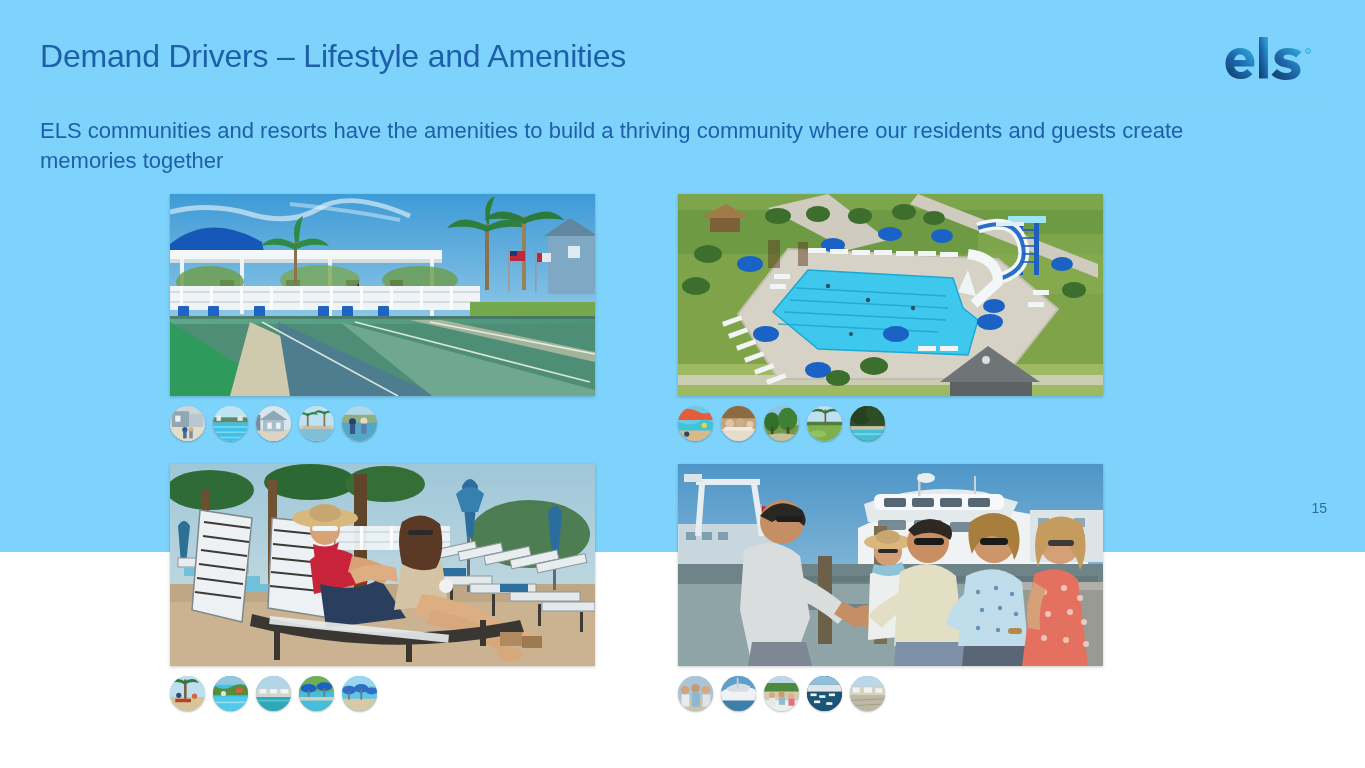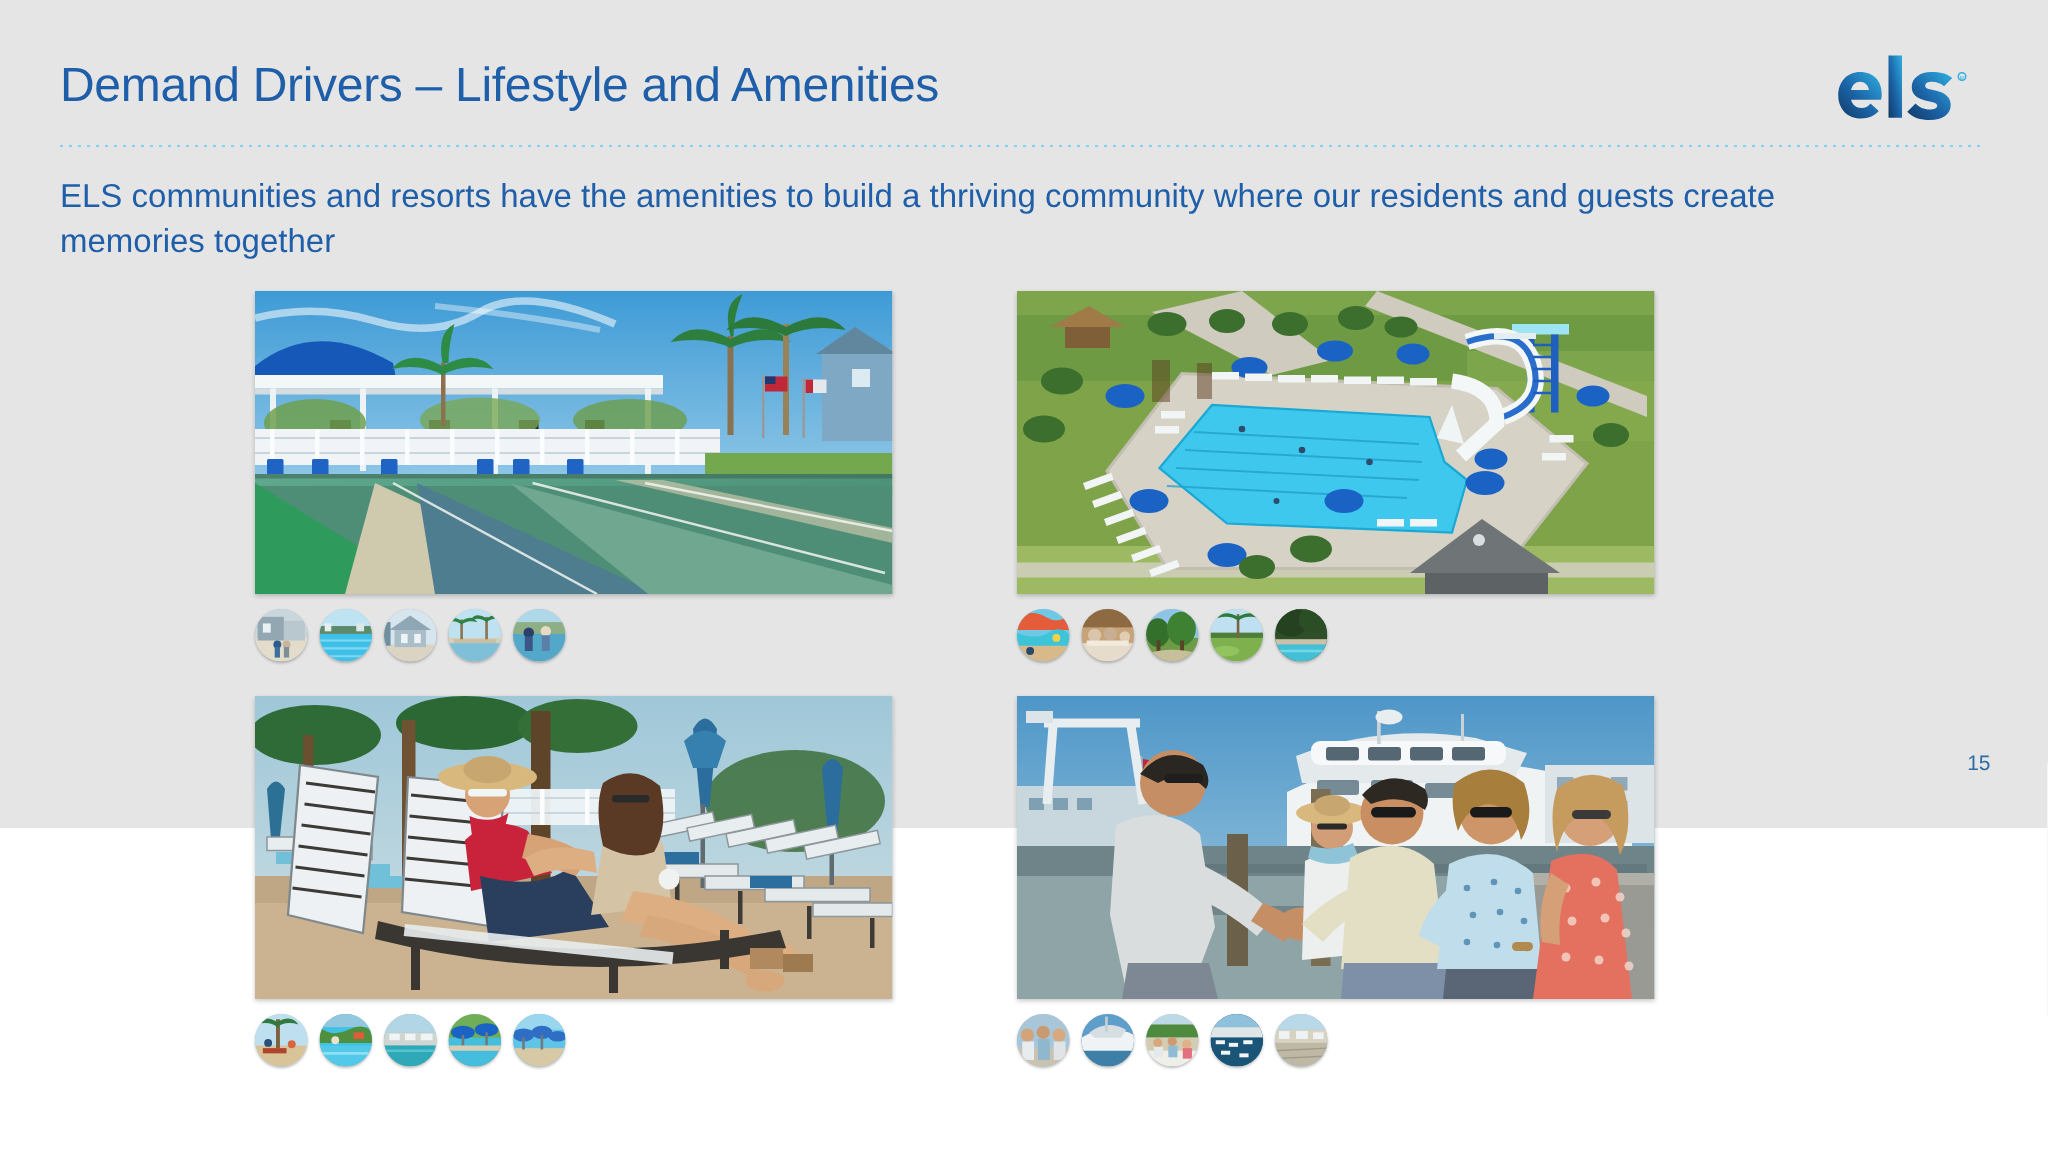--- a/index.html
+++ b/index.html
@@ -2,21 +2,21 @@
 <html><head>
 <meta charset="utf-8">
 <style>
   * { margin:0; padding:0; box-sizing:border-box; }
   html, body {
     width:1365px; height:768px;
     background:#ffffff;
     font-family:"Liberation Sans", sans-serif;
     overflow:hidden;
   }
-  .slide { position:relative; width:1365px; height:552px; background:#e5e5e5;padding-left:32px; }
+  .slide { position:relative; width:1365px; height:552px; background:#7dd3fc;padding-left:32px; }
 
   
   .slide-title {
     position:absolute; left:40px; top:38px;
     font-size:32px; font-weight:400; letter-spacing:-0.2px;
     color:#1F5FA9; white-space:nowrap;
   }
   .logo {
     position:absolute; right:52px; top:36px;
     width:90px; height:46px;

